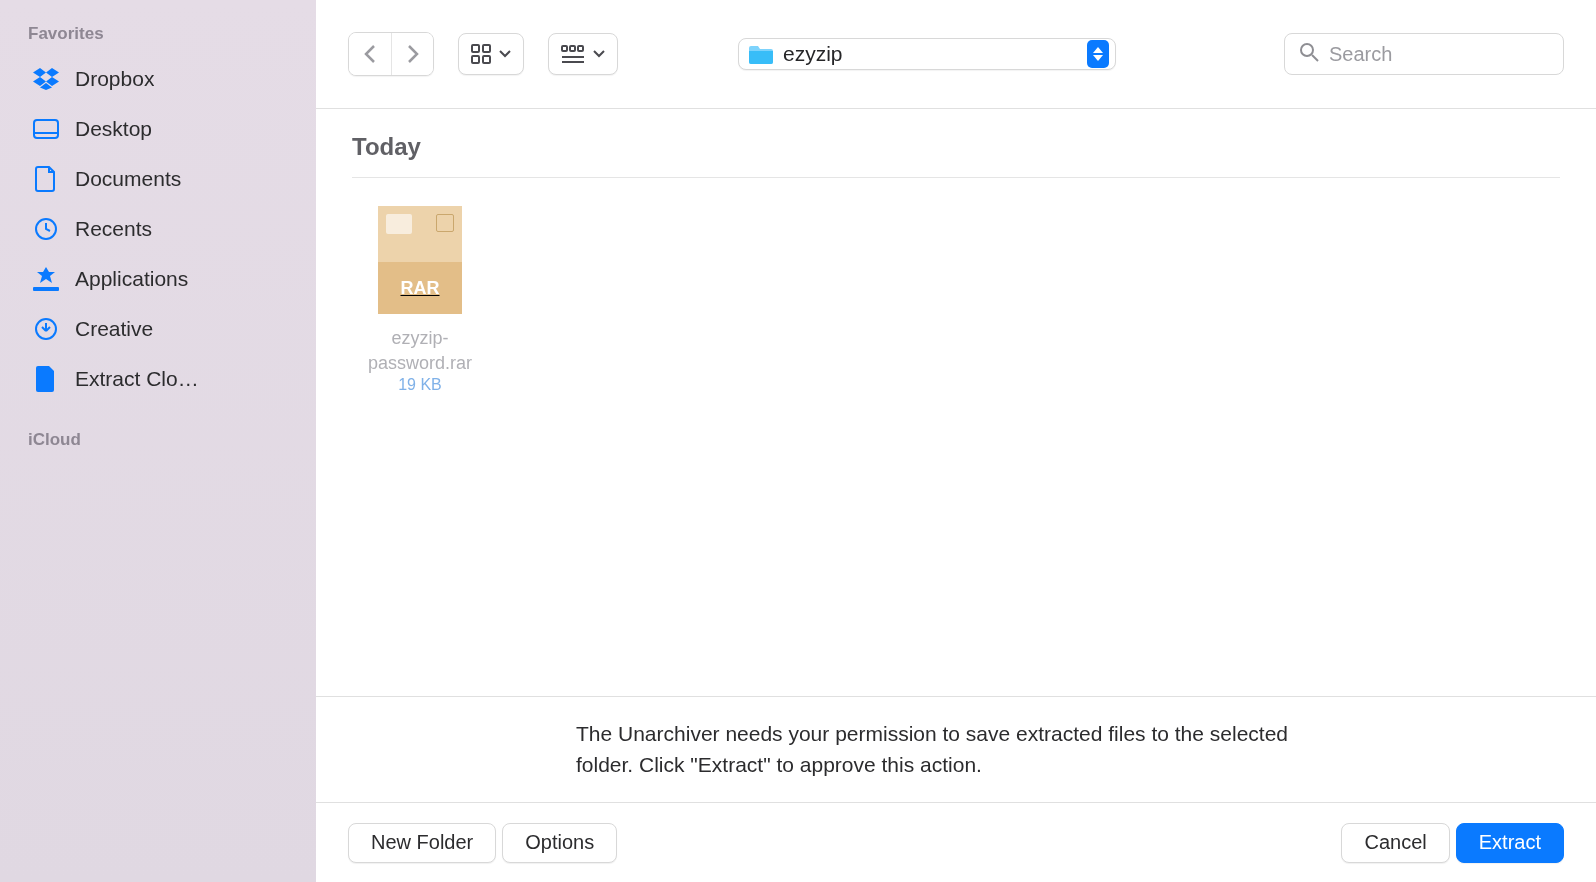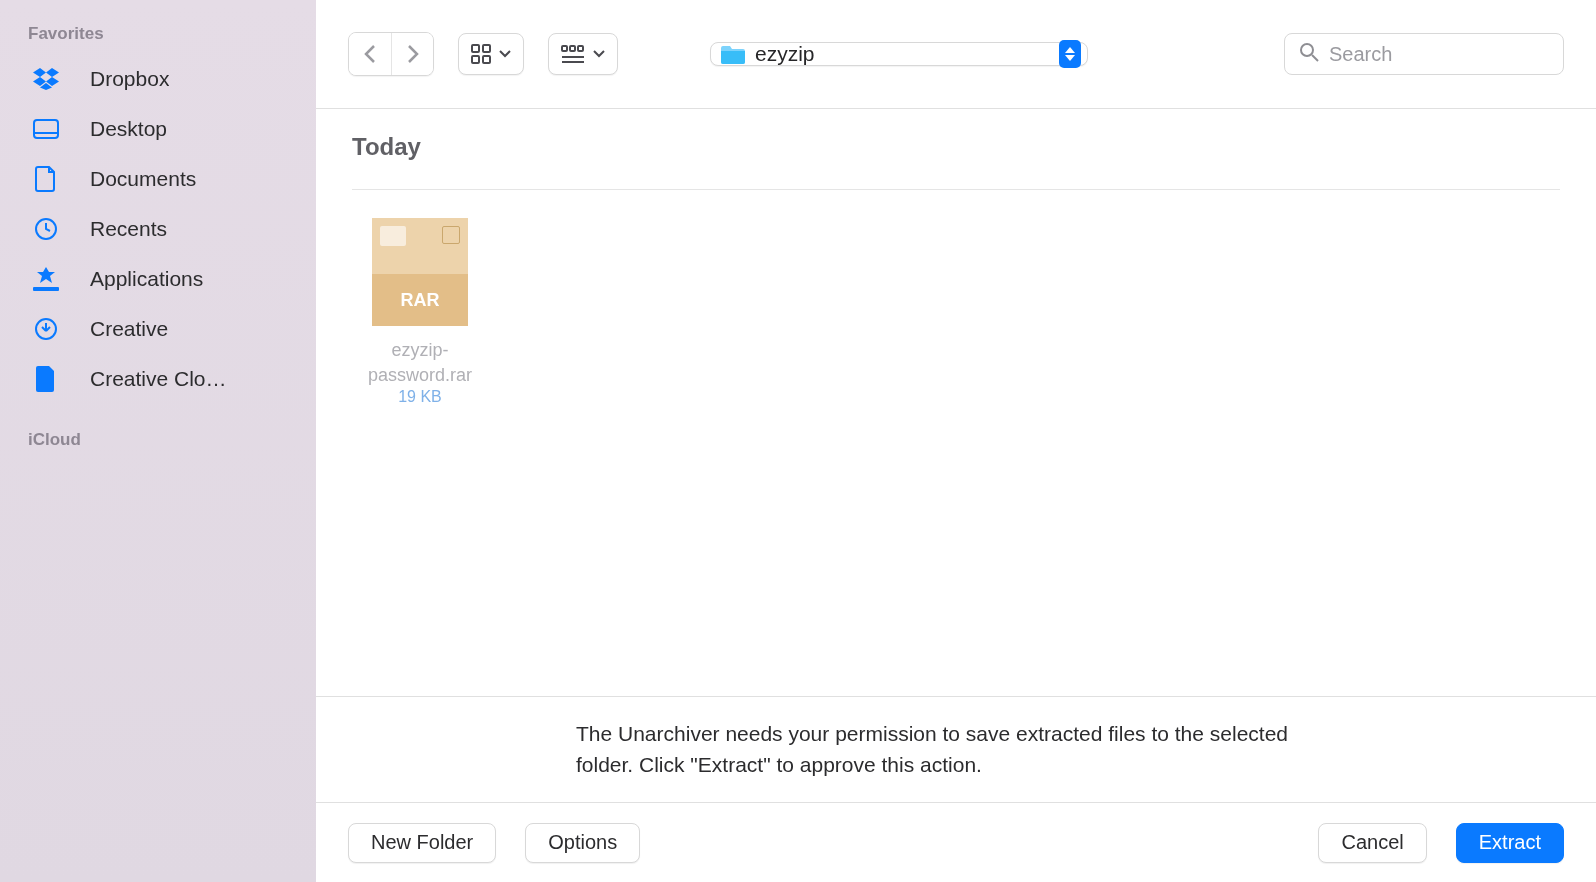--- a/index.html
+++ b/index.html
@@ -19,21 +19,21 @@
 }
 .sidebar-header {
   font-size: 17px;
   font-weight: 600;
   color: #8e8793;
   padding: 0 28px 10px 28px;
 }
 .sidebar-item {
   display: flex;
   align-items: center;
-  gap: 30px;
+  gap: 15px;
   padding: 11px 28px 11px 32px;
   font-size: 21px;
   color: #2c2c2e;
   cursor: default;
   text-align: center;
 }
 .sidebar-item .icon {
   width: 28px;
   height: 28px;
   display: flex;
@@ -87,30 +87,30 @@
   box-shadow: 0 1px 1px rgba(0,0,0,0.05);
   display: flex;
   align-items: center;
   justify-content: center;
   padding: 0 12px;
   gap: 8px;
   color: #4a4a4f;
 }
 .path-control {
   flex: 0 0 378px;
-  height: 24px;
+  height: 32px;
   border: 1px solid #d8d8d8;
   border-radius: 8px;
   background: #fff;
   box-shadow: 0 1px 1px rgba(0,0,0,0.05);
   display: flex;
   align-items: center;
   padding: 0 6px 0 10px;
   gap: 10px;
-  margin-left: 68px;
+  margin-left: 96px;
 }
 .folder-mini {
   width: 24px;
   height: 20px;
   position: relative;
 }
 .path-control .text {
   flex: 1;
   font-size: 21px;
   color: #262628;
@@ -150,39 +150,40 @@
 .content {
   flex: 1;
   overflow: auto;
   padding: 24px 36px;
 }
 .section-title {
   font-size: 24px;
   font-weight: 700;
   color: #606065;
   border-bottom: 1px solid #e5e5e5;
-  padding-bottom: 28px;
+  padding-bottom: 16px;
 }
 .files {
   display: flex;
   padding: 28px 0;
 }
 .file-item {
   width: 136px;
   text-align: center;
 }
 .file-icon {
-  width: 96px;
+  width: 84px;
   height: 108px;
   margin: 0 auto 12px;
   background: #e8c99e;
   border-radius: 3px;
   position: relative;
   display:flex;
   flex-direction:column;
+  text-decoration:underline;
 }
 .file-icon .band-top{
   height:56px;
   background:#edd3ab;
   position:relative;
 }
 .file-icon .band-top::before{
   content:"";
   position:absolute;
   top:8px; left:8px;
@@ -226,21 +227,21 @@
   color: #2c2c2e;
   text-align: center;
 }
 .message-bar .msg { max-width: 760px; margin: 8px auto; text-align: left; line-height: 1.45; }
 .bottom-bar {
   border-top: 1px solid #e0e0e0;
   height: 80px;
   display: flex;
   align-items: center;
   padding: 0 32px;
-  gap: 29px;
+  gap: 6px;
 }
 .btn {
   height: 40px;
   padding: 0 22px;
   border: 1px solid #d8d8d8;
   border-radius: 8px;
   background: #fff;
   font-size: 20px;
   color: #2c2c2e;
   box-shadow: 0 1px 1px rgba(0,0,0,0.06);
@@ -319,21 +320,21 @@
     </span>
     <span class="label">Creative</span>
   </div>
 
   <div class="sidebar-item">
     <span class="icon">
       <svg width="20" height="26" viewBox="0 0 20 26" fill="#0a7aff">
           <path d="M2 0h11l5 5v19a2 2 0 0 1-2 2H2a2 2 0 0 1-2-2V2a2 2 0 0 1 2-2z"></path>
         </svg>
     </span>
-    <span class="label">Creative Clo…</span>
+    <span class="label">Extract Clo…</span>
   </div>
 
   <div class="sidebar-header" style="margin-top:26px">iCloud</div>
 </div>
 
 <div class="main">
   <div class="toolbar">
     <div class="nav-group">
       <div class="nav-btn">
         <svg width="14" height="20" viewBox="0 0 14 20" fill="none" stroke="currentColor" stroke-width="2.5">

